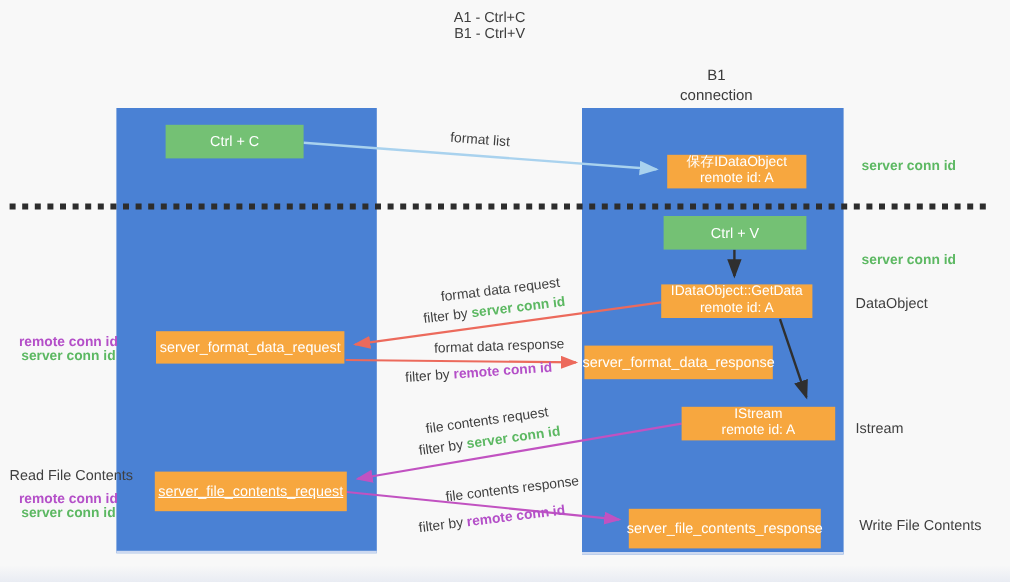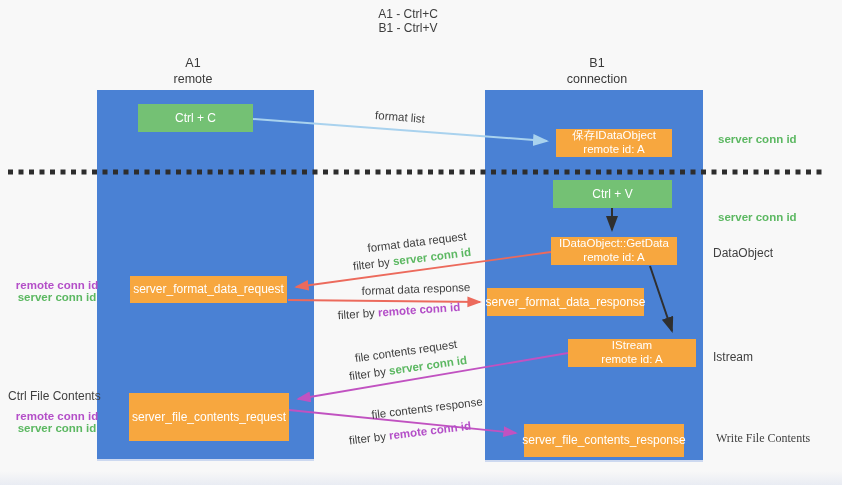--- a/index.html
+++ b/index.html
@@ -85,24 +85,20 @@
     <line class="e-red" x1="288" y1="300" x2="480" y2="302" marker-end="url(#ah-red)"></line>
     <line class="e-mag" x1="568" y1="353" x2="298" y2="399" marker-end="url(#ah-mag)"></line>
     <line class="e-mag" x1="289" y1="410" x2="516" y2="433" marker-end="url(#ah-mag)"></line>
   </svg>
 
   <div class="title">
     <div>A1 - Ctrl+C</div>
     <div>B1 - Ctrl+V</div>
   </div>
 
-  <div class="colhead" style="left:133px;">
-    <div>A1</div>
-    <div>remote</div>
-  </div>
   <div class="colhead" style="left:537px;">
     <div>B1</div>
     <div>connection</div>
   </div>
 
   <div class="node green" style="left:138px; top:104px; width:115px; height:28px;">Ctrl + C</div>
 
   <div class="node orange" style="left:556px; top:129px; width:116px; height:28px; font-size:11.5px;">
     <div>保存IDataObject</div>
     <div>remote id: A</div>
@@ -117,21 +113,21 @@
 
   <div class="node orange" style="left:487px; top:288px; width:157px; height:28px;">server_format_data_response</div>
 
   <div class="node orange" style="left:130px; top:276px; width:157px; height:27px;">server_format_data_request</div>
 
   <div class="node orange" style="left:568px; top:339px; width:128px; height:28px; font-size:11.5px;">
     <div>IStream</div>
     <div>remote id: A</div>
   </div>
 
-  <div class="node orange" style="left:129px; top:393px; width:160px; height:48px;">server_file_contents_request</div>
+  <div class="node orange" style="left:129px; top:393px; width:160px; height:33px;text-decoration:underline;">server_file_contents_request</div>
 
   <div class="node orange" style="left:524px; top:424px; width:160px; height:33px;">server_file_contents_response</div>
 
   <div class="lbl center" style="left:400px; top:111px; transform:translateX(-50%) rotate(4.5deg);">format list</div>
 
   <div class="lbl center" style="left:417px; top:236px; transform:translateX(-50%) rotate(-7deg);">format data request</div>
   <div class="lbl center" style="left:412px; top:253px; transform:translateX(-50%) rotate(-7deg);">
     <span>filter by</span>
     <span class="green-t">server conn id</span>
   </div>
@@ -151,26 +147,26 @@
   <div class="lbl center" style="left:427px; top:402px; transform:translateX(-50%) rotate(-7deg);">file contents response</div>
   <div class="lbl center" style="left:410px; top:427px; transform:translateX(-50%) rotate(-7deg);">
     <span>filter by</span>
     <span class="purple-t">remote conn id</span>
   </div>
 
   <div class="lbl green-t" style="left:718px; top:133px;">server conn id</div>
   <div class="lbl green-t" style="left:718px; top:211px;">server conn id</div>
   <div class="lbl" style="left:713px; top:246px; font-size:12px;">DataObject</div>
   <div class="lbl" style="left:713px; top:350px; font-size:12px;">Istream</div>
-  <div class="lbl" style="left:716px; top:431px; font-size:12px;font-family:Liberation Serif, serif;">Write File Contents</div>
+  <div class="lbl" style="left:716px; top:431px; font-size:12px;">Write File Contents</div>
 
   <div class="side-stack" style="left:9px; top:279px;">
     <div class="purple-t">remote conn id</div>
     <div class="green-t">server conn id</div>
   </div>
-  <div class="lbl" style="left:8px; top:389px; font-size:12px;">Ctrl File Contents</div>
+  <div class="lbl" style="left:8px; top:389px; font-size:12px;">Read File Contents</div>
   <div class="side-stack" style="left:9px; top:410px;">
     <div class="purple-t">remote conn id</div>
     <div class="green-t">server conn id</div>
   </div>
 
   <div class="bottom-fade"></div>
 </div>
 
 </body></html>

